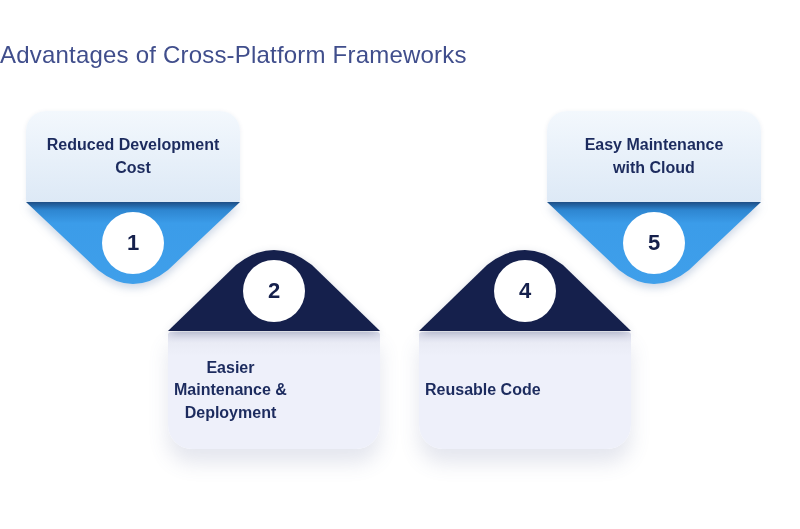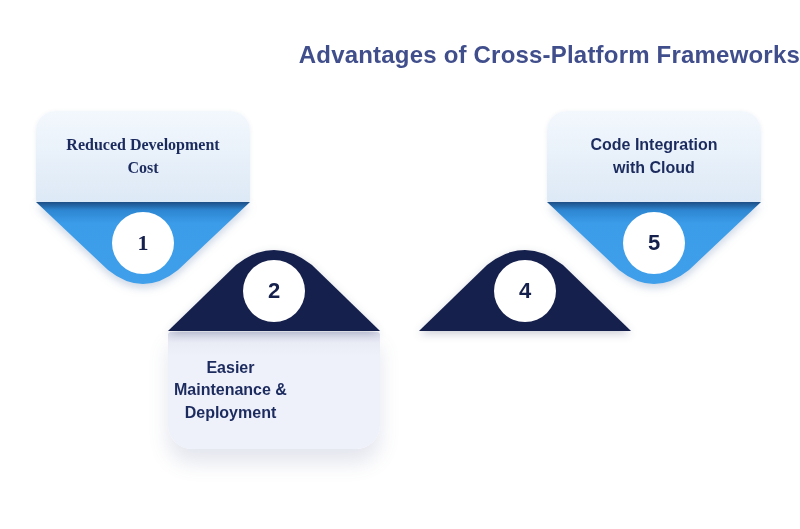--- a/index.html
+++ b/index.html
@@ -9,29 +9,29 @@
     height: 529px;
     background: var(--bg, #ffffff);
     font-family: "Liberation Sans", sans-serif;
     overflow: hidden;
   }
   .title {
     position: absolute;
     top: 41px;
     left: 0;
     width: 100%;
-    text-align: right;
+    text-align: left;
     font-size: 24px;
-    font-weight: 700;
+    font-weight: 400;
     letter-spacing: 0.2px;
     color: var(--title-color, #404e8c);
     margin: 0;
   }
   .item { position: absolute; }
-  .item-1 { left: 36px;  top: 111px; width: 214px; font-family: Liberation Serif, serif; }
+  .item-1 { left: 26px;  top: 111px; width: 214px; }
   .item-3 { left: 292px; top: 111px; width: 214px; }
   .item-5 { left: 547px; top: 111px; width: 214px; }
   .item-2 { left: 168px; top: 248px; width: 212px; }
   .item-4 { left: 419px; top: 248px; width: 212px; }
 
   .top-card {
     height: 91px;
     border-radius: 20px 20px 2px 2px;
     background: linear-gradient(180deg, var(--topcard-start, #f3f8fd) 0%, var(--topcard-end, #dde9f6) 100%);
     box-shadow: 0 1px 4px rgba(60,80,130,0.10);
@@ -109,21 +109,21 @@
       <path d="M0 0 H214 L142 68 Q107 96 72 68 Z" fill="url(#blueGrad)"></path>
     </svg>
     <div class="badge">
       <span class="num">1</span>
     </div>
   </div>
 
 
   <div class="item top item-5">
     <div class="top-card">
-      <div class="card-label">Code Integration
+      <div class="card-label">Easy Maintenance
 with Cloud</div>
     </div>
     <svg class="pointer" viewBox="0 0 214 86">
       <path d="M0 0 H214 L142 68 Q107 96 72 68 Z" fill="url(#blueGrad)"></path>
     </svg>
     <div class="badge">
       <span class="num">5</span>
     </div>
   </div>
 
@@ -138,18 +138,21 @@
     </div>
     <div class="badge">
       <span class="num">2</span>
     </div>
   </div>
 
   <div class="item bottom item-4">
     <svg class="pointer" viewBox="0 0 212 83">
       <path class="navy-fill" d="M0 83 L68 17 Q106 -13 144 17 L212 83 Z"></path>
     </svg>
+    <div class="bottom-card">
+      <div class="card-label">Reusable Code</div>
+    </div>
     <div class="badge">
       <span class="num">4</span>
     </div>
   </div>
 
 </div>
 
 </body></html>

